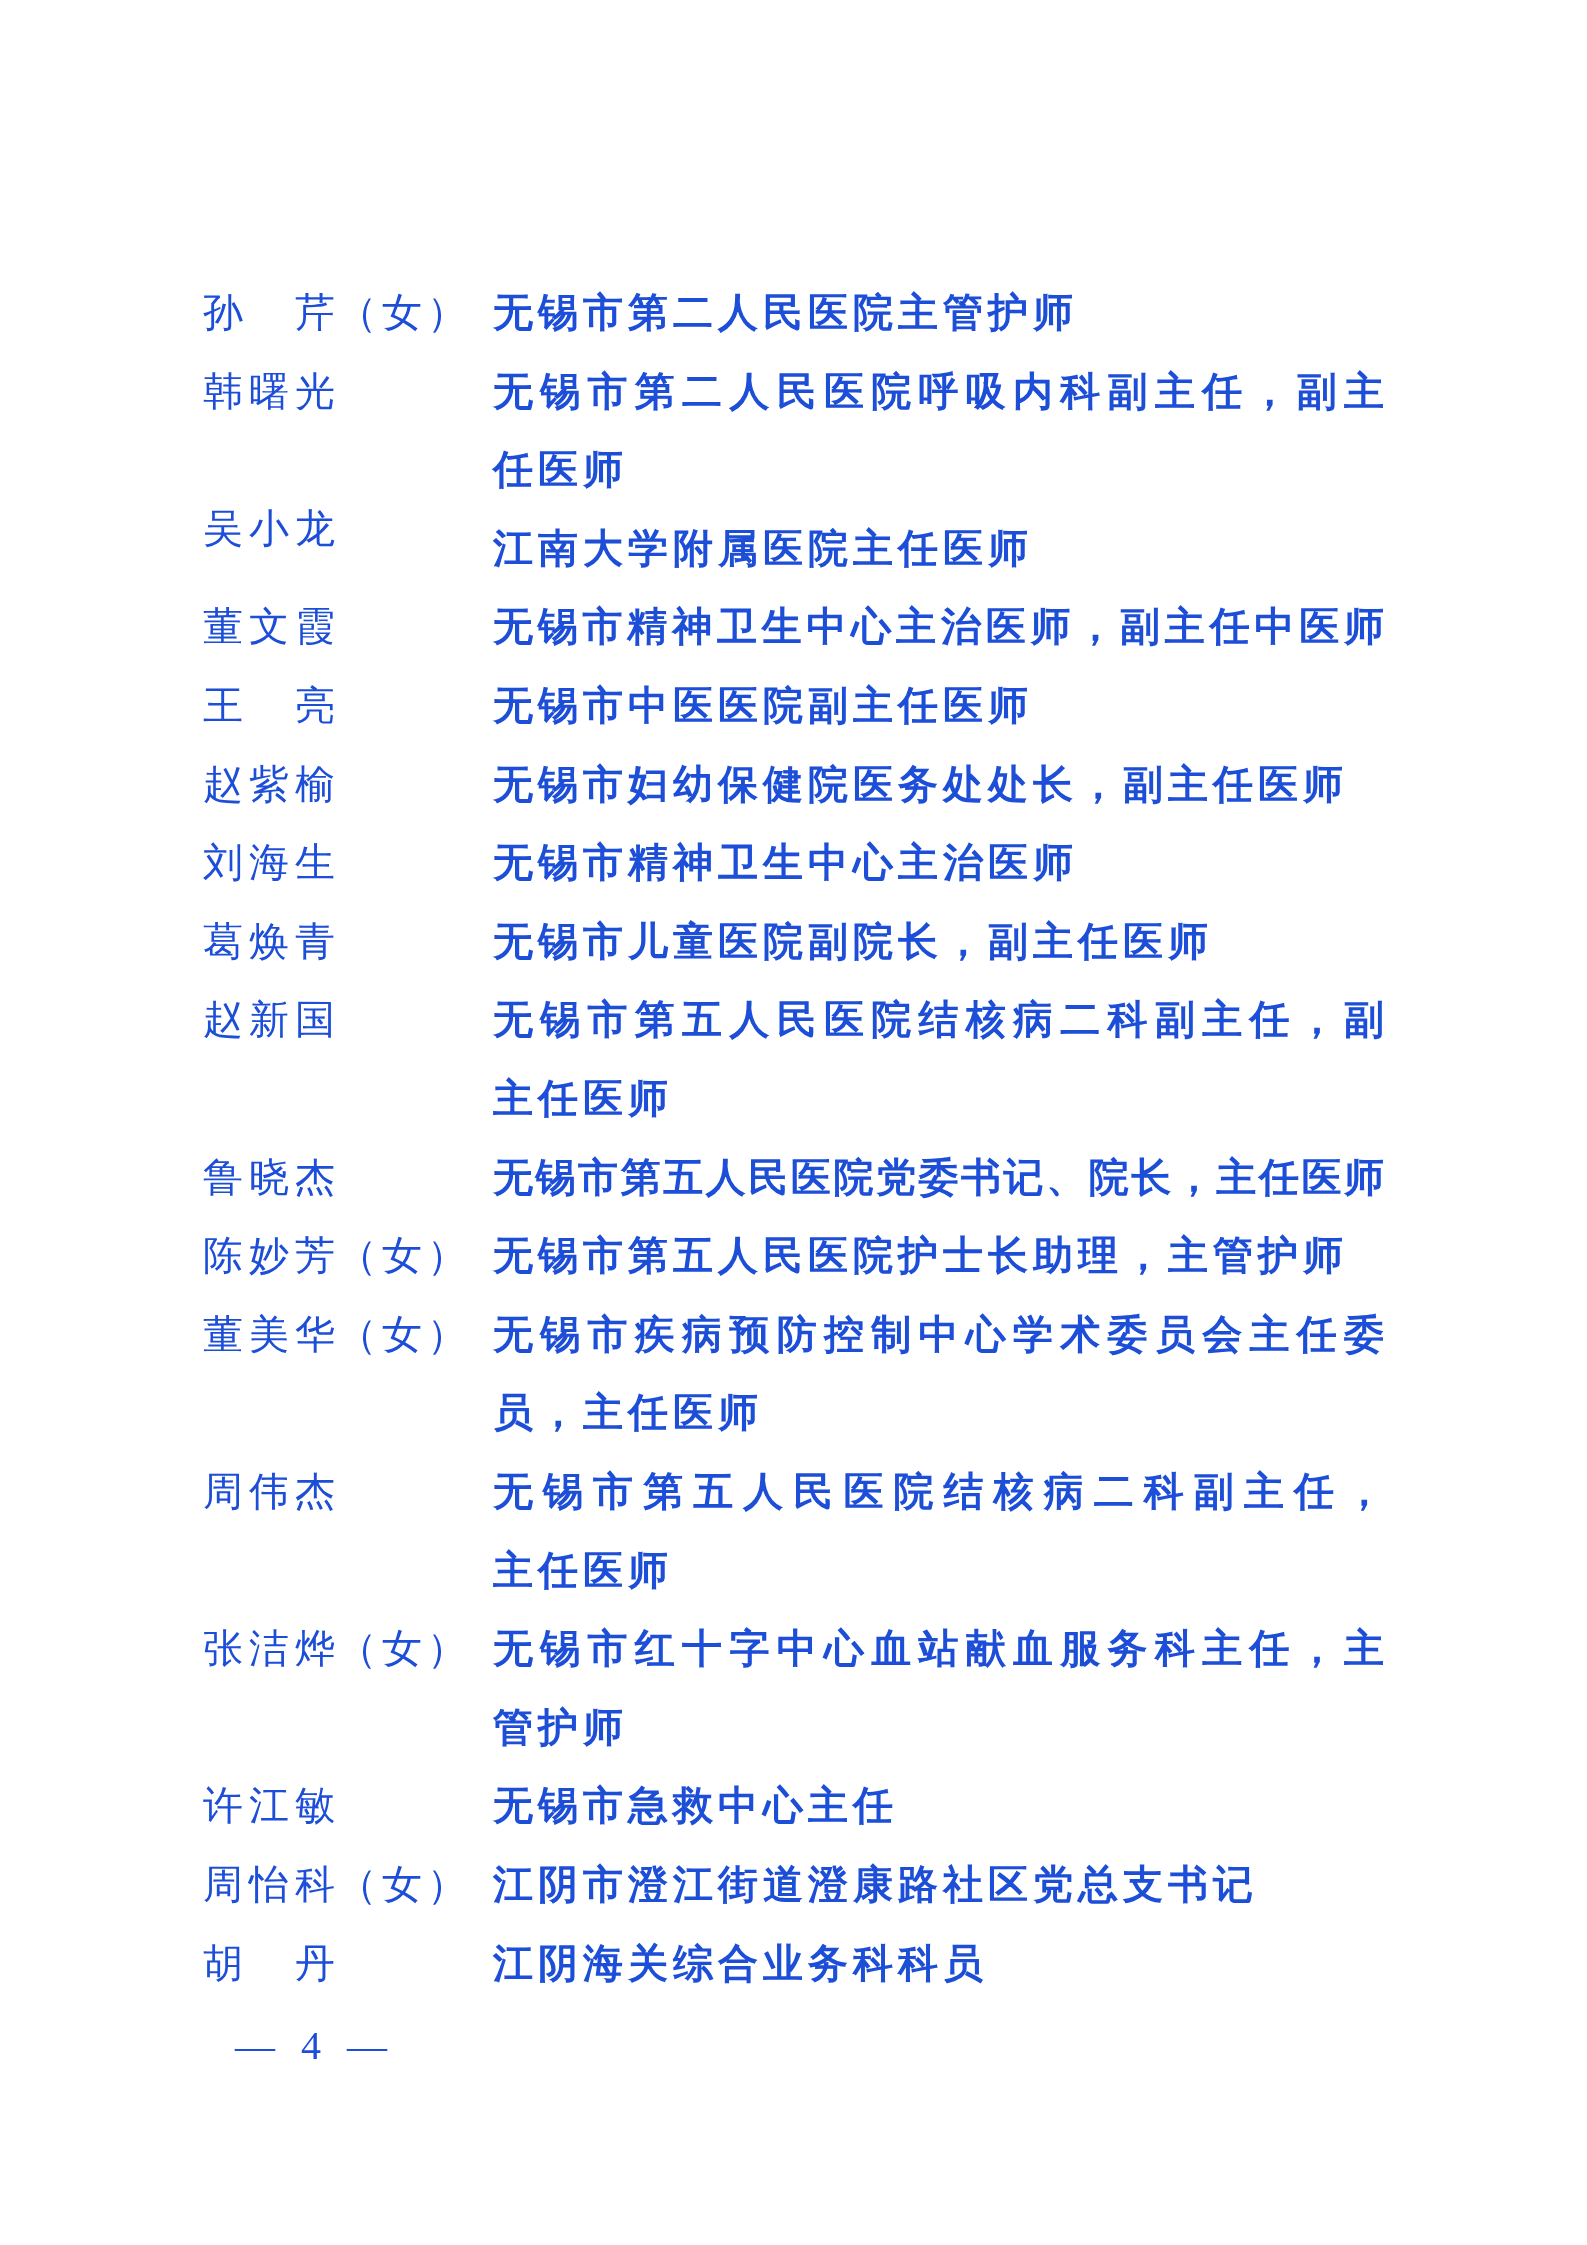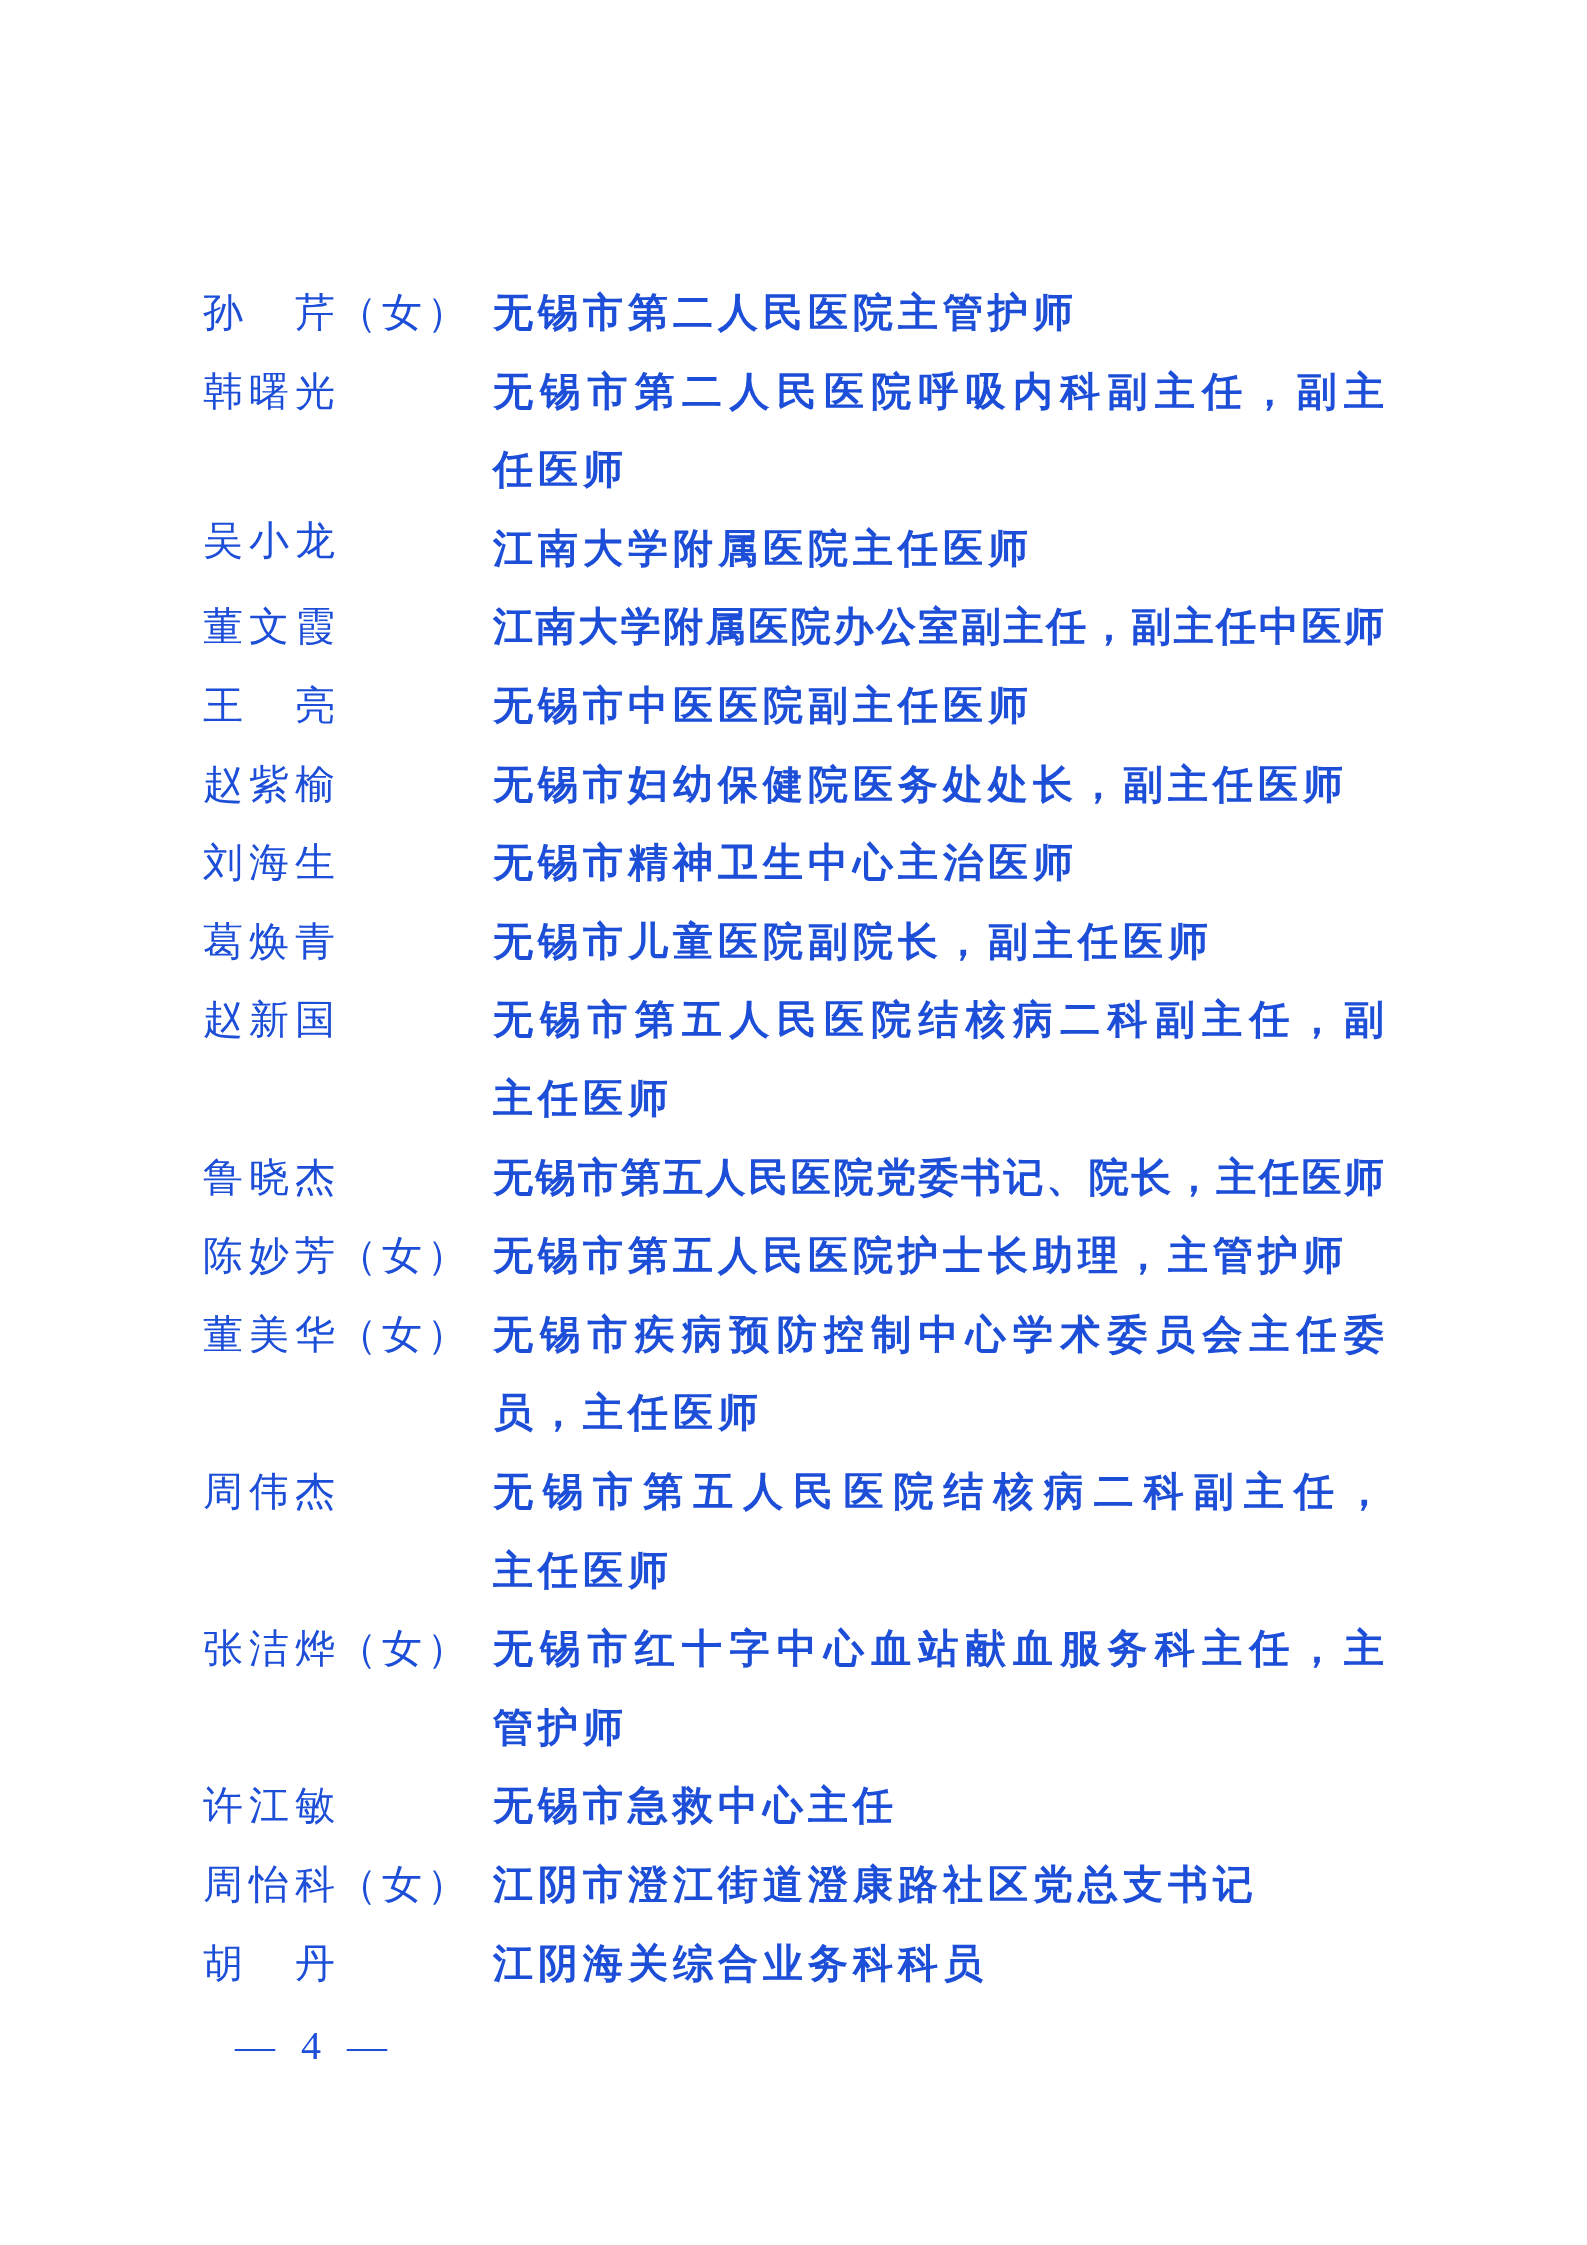--- a/index.html
+++ b/index.html
@@ -70,27 +70,27 @@
     <div class="ln" style="top:293px">无锡市第二人民医院主管护师</div>
   </div>
 
   <div>
     <div class="nm" style="top:372px">韩曙光</div>
     <div class="ln just" style="top:372px">无锡市第二人民医院呼吸内科副主任，副主</div>
     <div class="ln" style="top:450px">任医师</div>
   </div>
 
   <div>
-    <div class="nm" style="top:521px">吴小龙</div>
+    <div class="nm" style="top:509px">吴小龙</div>
     <div class="ln" style="top:529px">江南大学附属医院主任医师</div>
   </div>
 
   <div>
     <div class="nm" style="top:607px">董文霞</div>
-    <div class="ln just" style="top:607px">江南大学附属医院办公室副主任，副主任中医师</div>
+    <div class="ln just" style="top:607px">无锡市精神卫生中心主治医师，副主任中医师</div>
   </div>
 
   <div>
     <div class="nm" style="top:686px">王　亮</div>
     <div class="ln" style="top:686px">无锡市中医医院副主任医师</div>
   </div>
 
   <div>
     <div class="nm" style="top:765px">赵紫榆</div>
     <div class="ln" style="top:765px">无锡市妇幼保健院医务处处长，副主任医师</div>

